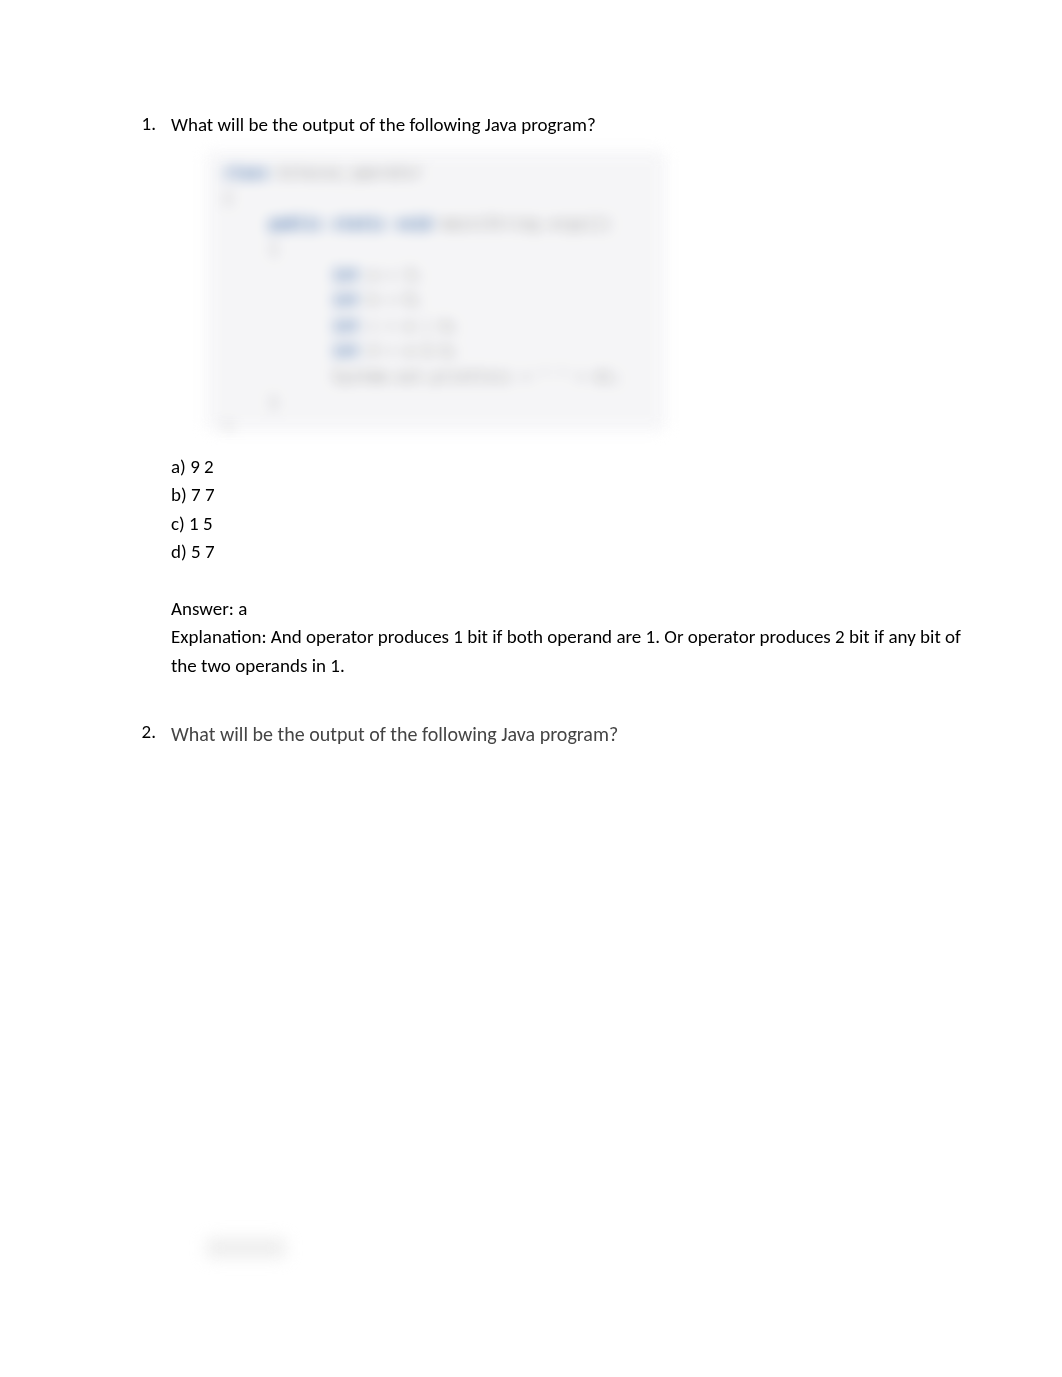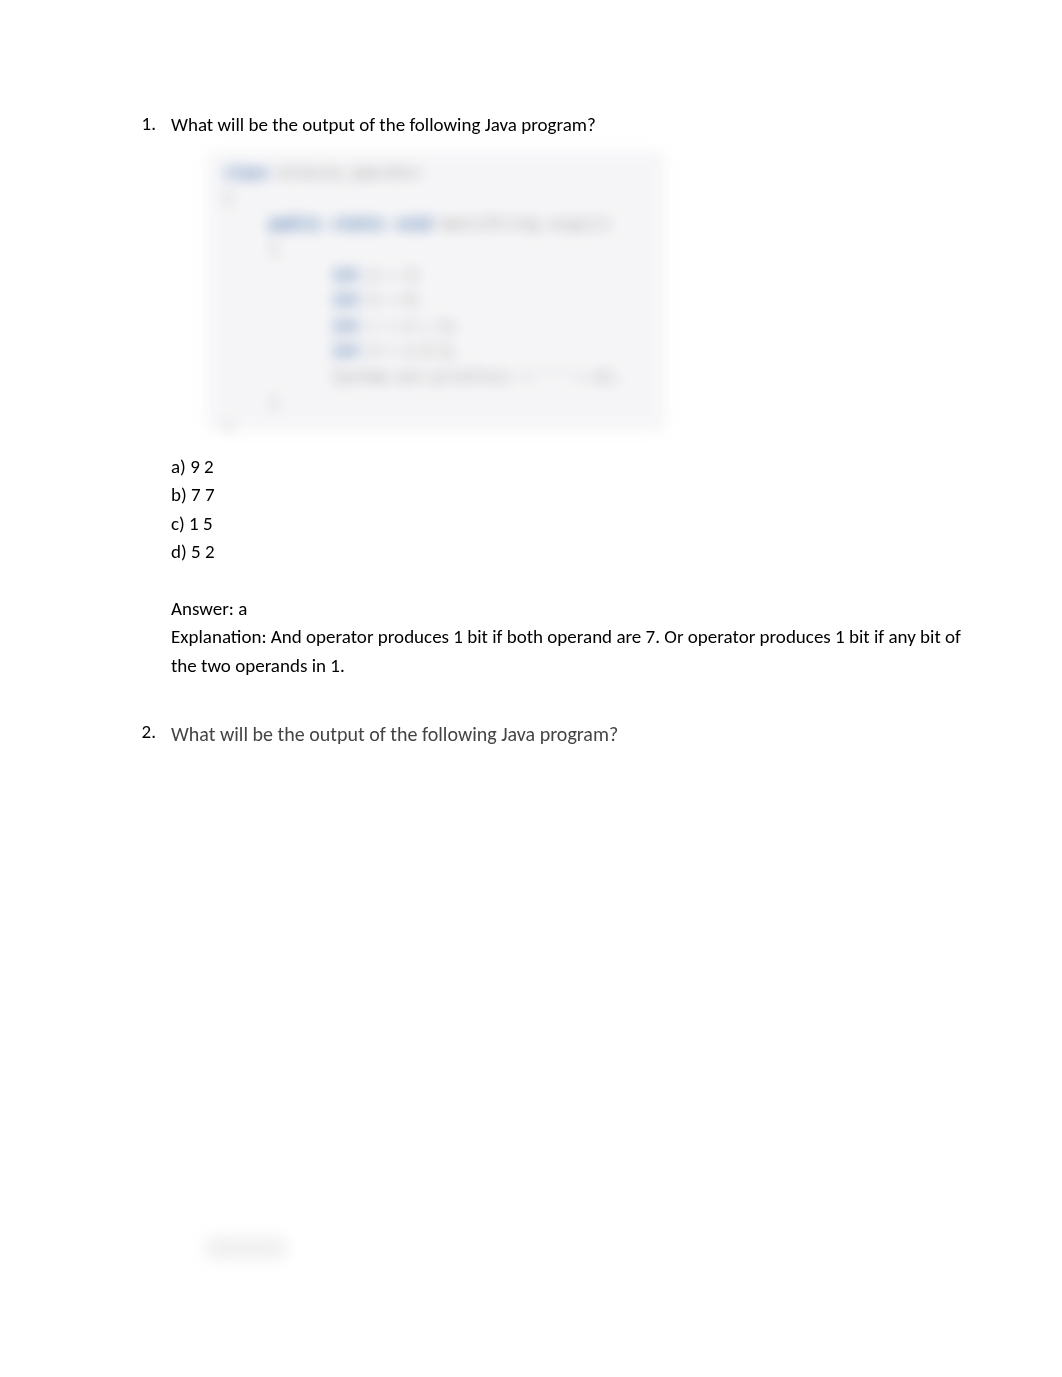--- a/index.html
+++ b/index.html
@@ -116,26 +116,26 @@
     <span class="code-line">            <b>int</b> d = a &amp; b;</span>
     <span class="code-line">            System.out.println(c + " " + d);</span>
     <span class="code-line">     }</span>
     <span class="code-line">}</span>
   </div>
 
   <div class="options">
     <div class="option">a) 9 2</div>
     <div class="option">b) 7 7</div>
     <div class="option">c) 1 5</div>
-    <div class="option">d) 5 2</div>
+    <div class="option">d) 5 7</div>
   </div>
 
   <div class="answer-block">
     <div class="answer-label">Answer: a</div>
-    <div class="explanation">Explanation: And operator produces 1 bit if both operand are 7. Or operator produces 1 bit if any bit of the two operands in 1.</div>
+    <div class="explanation">Explanation: And operator produces 1 bit if both operand are 1. Or operator produces 2 bit if any bit of the two operands in 1.</div>
   </div>
 </div>
 
 <div class="question-block">
   <div class="q-row">
     <span class="q-number">2.</span>
     <span class="q-text q2-text">What will be the output of the following Java program?</span>
   </div>
 </div>
 

